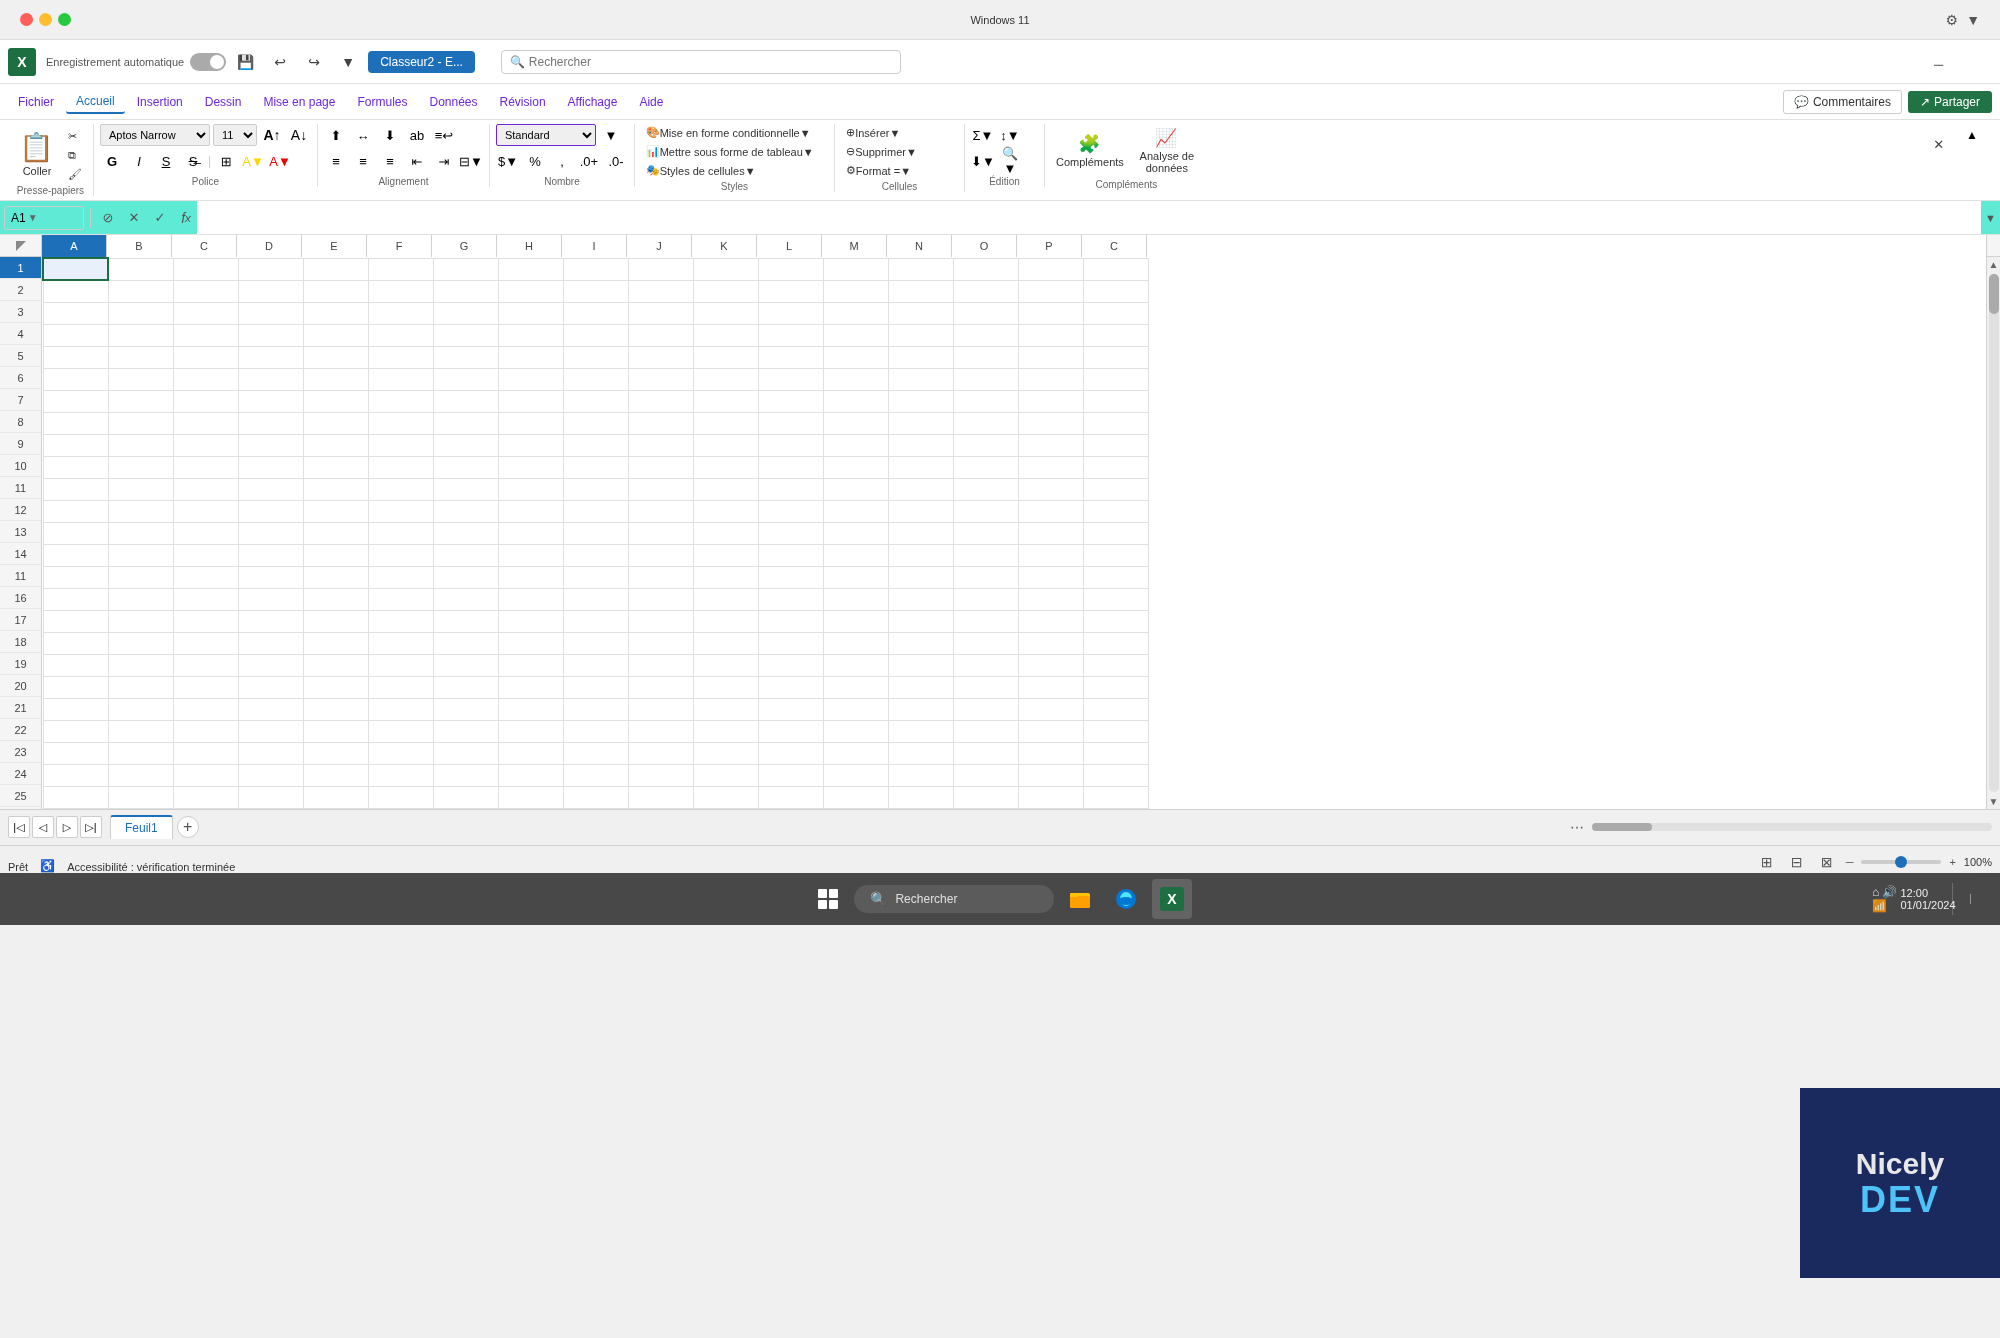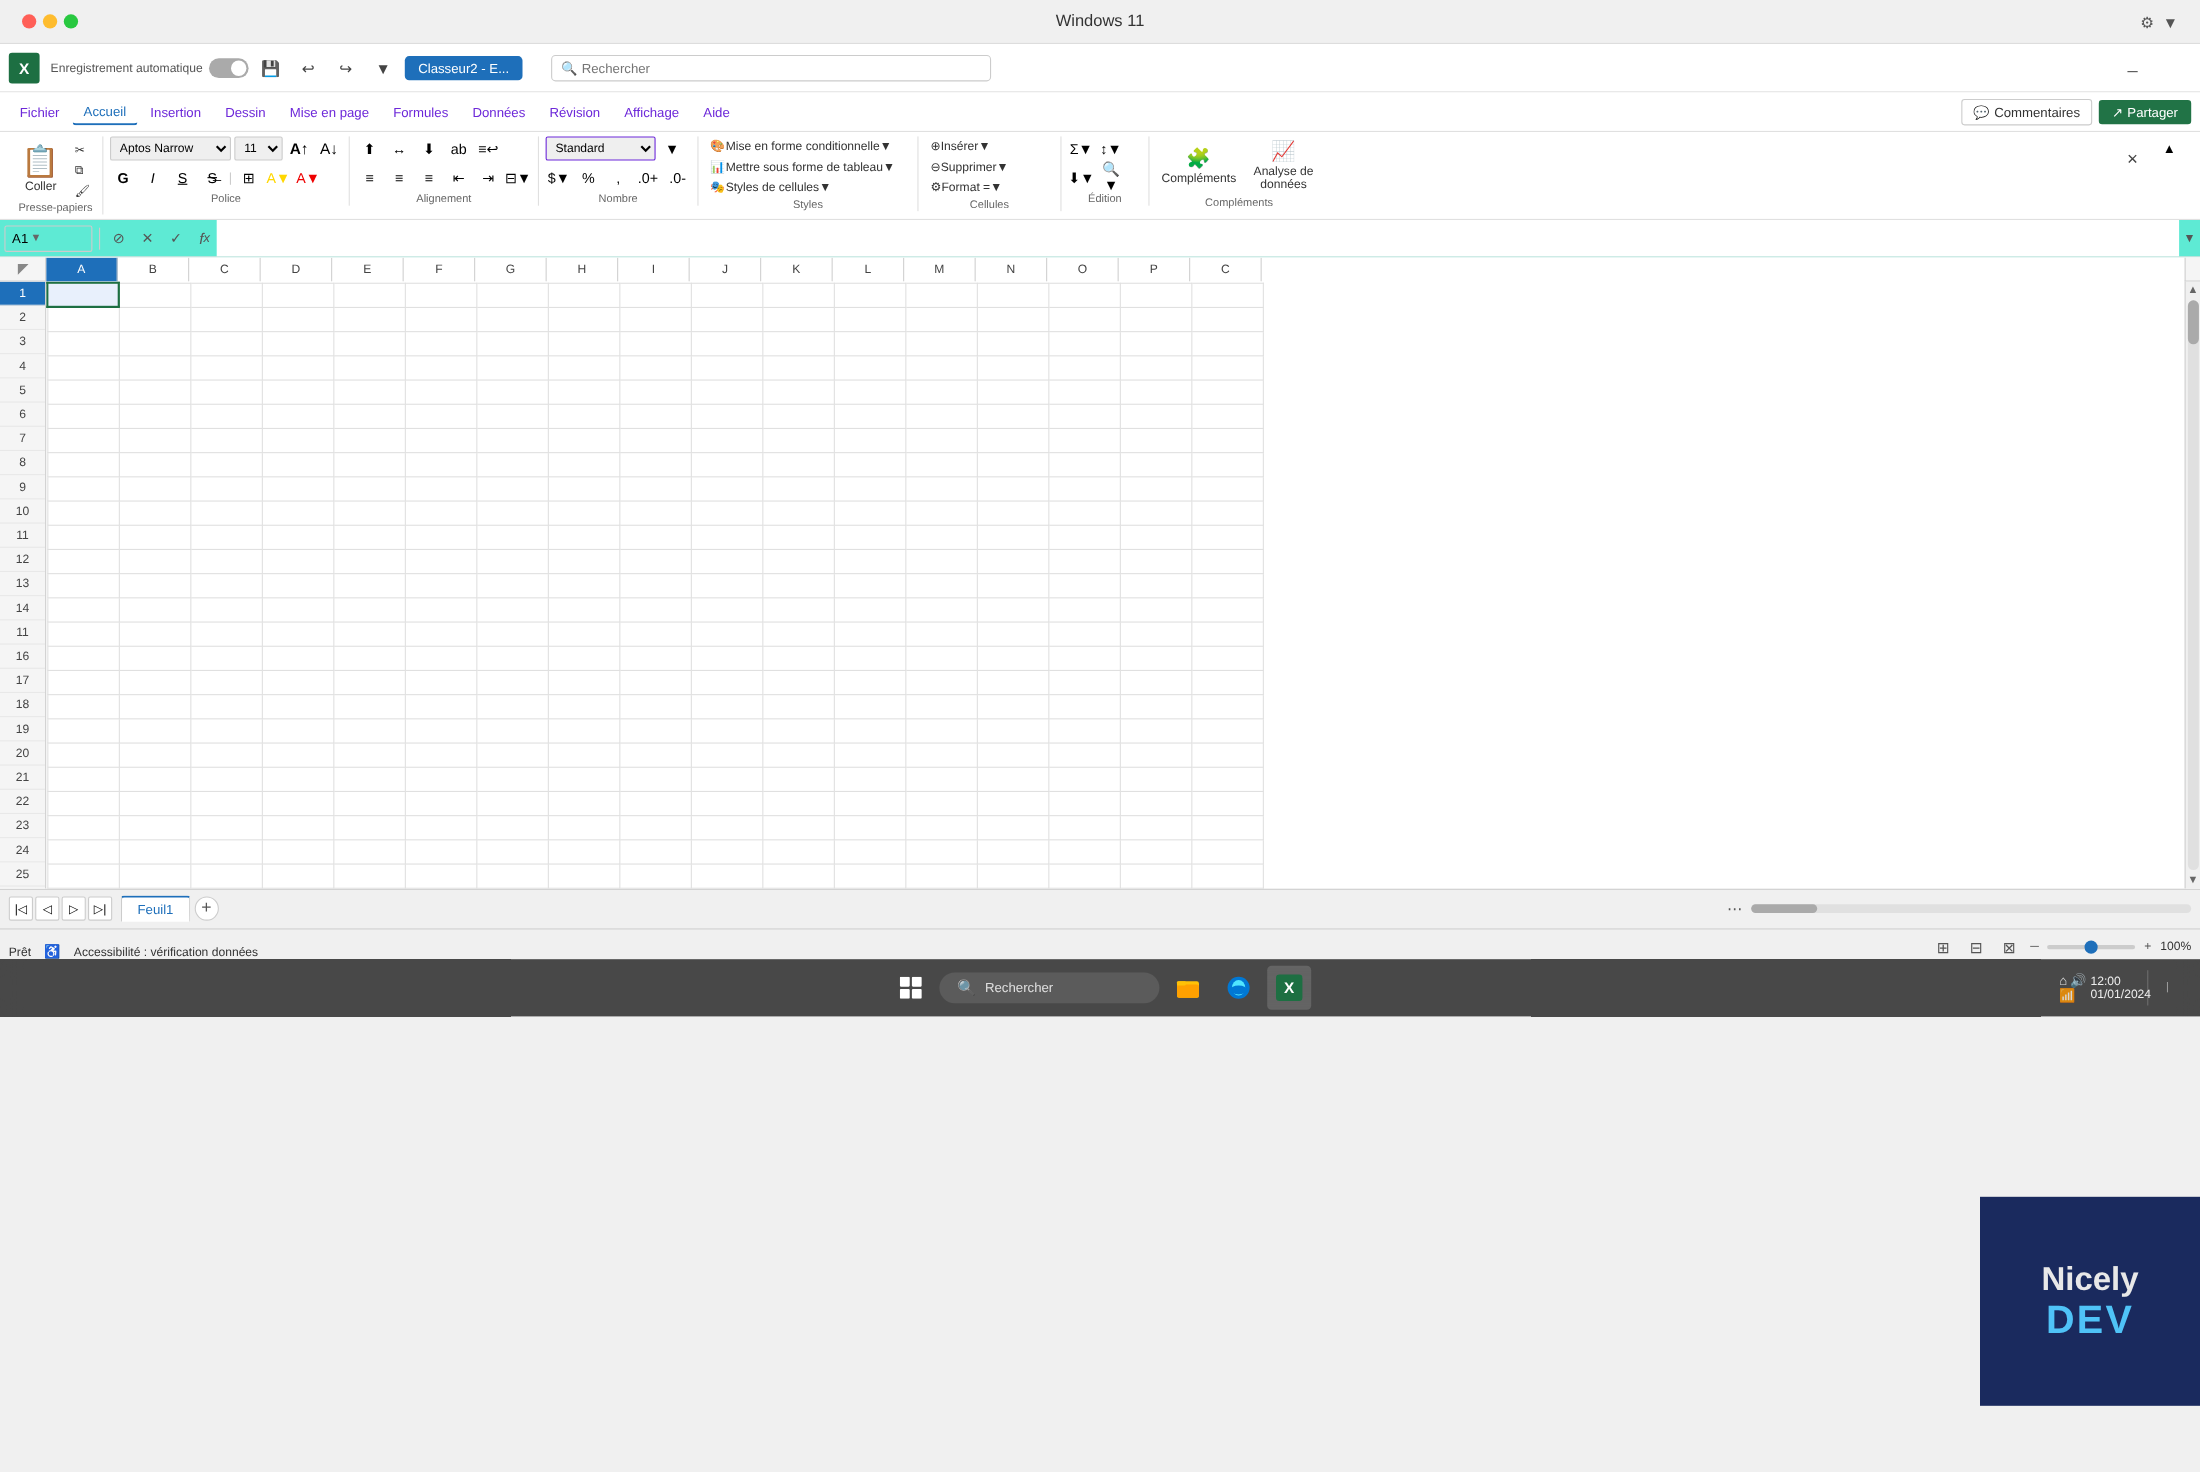--- a/index.html
+++ b/index.html
@@ -8,21 +8,21 @@
     
     .title-bar {
       background: #f0f0f0;
       height: 40px;
       display: flex;
       align-items: center;
       justify-content: center;
       position: relative;
       border-bottom: 1px solid #ddd;
     }
-    .title-bar-title { font-size: 15px; color: #333; }
+    .title-bar-title { font-size: 11px; color: #333; }
     .title-bar-controls { position: absolute; left: 20px; display: flex; gap: 6px; }
     .title-bar-btn { width: 13px; height: 13px; border-radius: 50%; border: none; cursor: pointer; }
     .btn-close { background: #ff5f57; }
     .btn-min { background: #febc2e; }
     .btn-max { background: #28c840; }
     .title-bar-right { position: absolute; right: 20px; display: flex; gap: 8px; align-items: center; }
 
     
     .app-bar {
       background: white;
@@ -1418,21 +1418,21 @@
     <span style="cursor:pointer;color:#555;font-size:14px;">⋯</span>
     <div style="flex:1;height:8px;background:#e0e0e0;border-radius:4px;position:relative;cursor:pointer;max-width:400px;">
       <div style="width:60px;height:8px;background:#aaa;border-radius:4px;position:absolute;left:0;"></div>
     </div>
   </div>
 </div>
 
 <div class="status-bar">
   <span>Prêt</span>
   <span style="font-size:12px;">♿</span>
-  <span>Accessibilité : vérification données</span>
+  <span>Accessibilité : vérification terminée</span>
   <div class="status-right">
     <button class="view-btn">⊞</button>
     <button class="view-btn">⊟</button>
     <button class="view-btn">⊠</button>
     <span style="cursor:pointer;color:#555;">─</span>
     <div class="zoom-slider">
       <div class="zoom-thumb"></div>
     </div>
     <span style="cursor:pointer;color:#555;">+</span>
     <span>100%</span>

